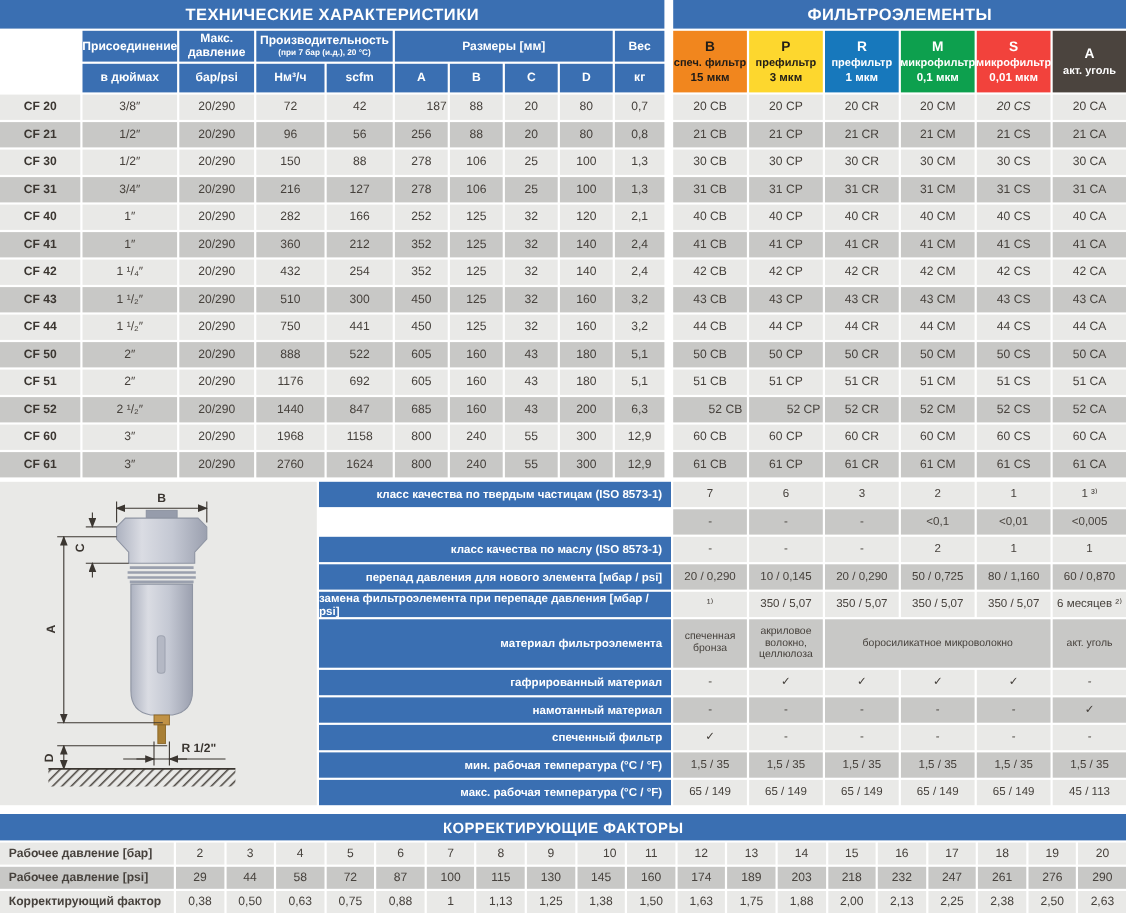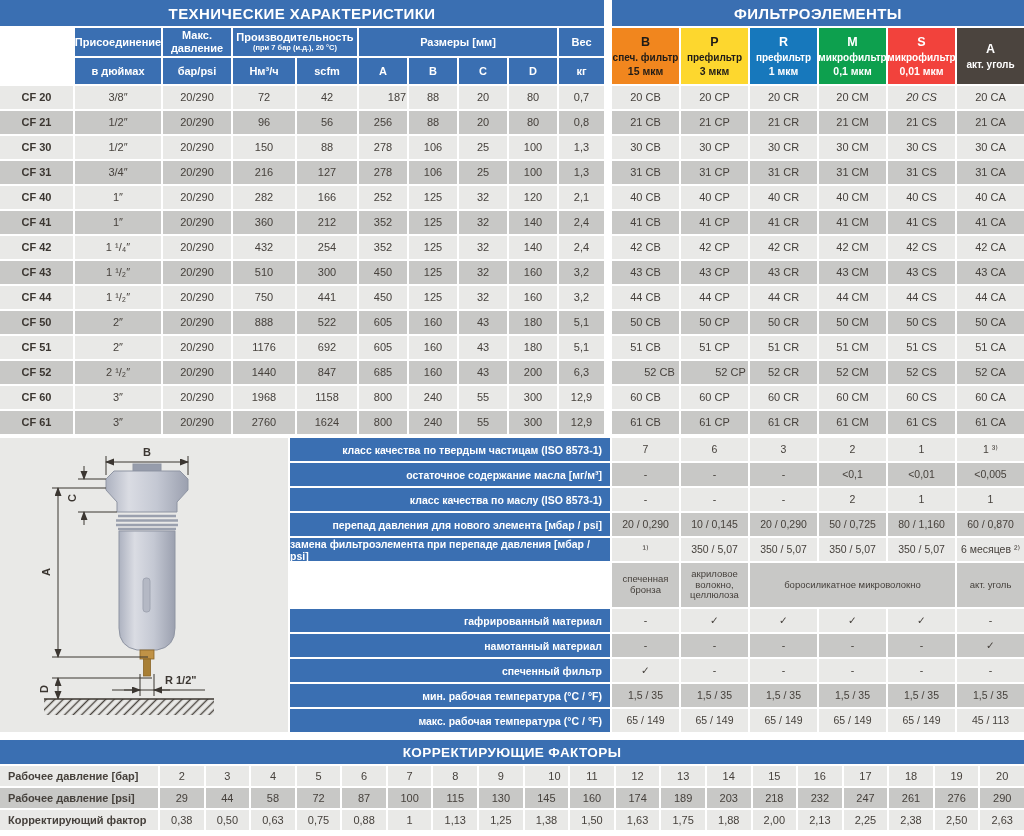--- a/index.html
+++ b/index.html
@@ -375,21 +375,20 @@
     </svg>
   </div>
   <div class="grid" id="spec-grid">
       <div class="speclbl" style="grid-area: 1 / 1;">класс качества по твердым частицам (ISO 8573-1)</div>
       <div class="cell specval cl" style="grid-area: 1 / 2;">7</div>
       <div class="cell specval cl" style="grid-area: 1 / 3;">6</div>
       <div class="cell specval cl" style="grid-area: 1 / 4;">3</div>
       <div class="cell specval cl" style="grid-area: 1 / 5;">2</div>
       <div class="cell specval cl" style="grid-area: 1 / 6;">1</div>
       <div class="cell specval cl" style="grid-area: 1 / 7;">1 ³⁾</div>
-      <div class="speclbl" style="grid-area: 2 / 1;">остаточное содержание масла [мг/м³]</div>
       <div class="cell specval cd" style="grid-area: 2 / 2;">-</div>
       <div class="cell specval cd" style="grid-area: 2 / 3;">-</div>
       <div class="cell specval cd" style="grid-area: 2 / 4;">-</div>
       <div class="cell specval cd" style="grid-area: 2 / 5;">&lt;0,1</div>
       <div class="cell specval cd" style="grid-area: 2 / 6;">&lt;0,01</div>
       <div class="cell specval cd" style="grid-area: 2 / 7;">&lt;0,005</div>
       <div class="speclbl" style="grid-area: 3 / 1;">класс качества по маслу (ISO 8573-1)</div>
       <div class="cell specval cl" style="grid-area: 3 / 2;">-</div>
       <div class="cell specval cl" style="grid-area: 3 / 3;">-</div>
       <div class="cell specval cl" style="grid-area: 3 / 4;">-</div>
@@ -403,20 +402,21 @@
       <div class="cell specval cd" style="grid-area: 4 / 5;">50 / 0,725</div>
       <div class="cell specval cd" style="grid-area: 4 / 6;">80 / 1,160</div>
       <div class="cell specval cd" style="grid-area: 4 / 7;">60 / 0,870</div>
       <div class="speclbl" style="grid-area: 5 / 1;">замена фильтроэлемента при перепаде давления [мбар / psi]</div>
       <div class="cell specval cl" style="grid-area: 5 / 2;">¹⁾</div>
       <div class="cell specval cl" style="grid-area: 5 / 3;">350 / 5,07</div>
       <div class="cell specval cl" style="grid-area: 5 / 4;">350 / 5,07</div>
       <div class="cell specval cl" style="grid-area: 5 / 5;">350 / 5,07</div>
       <div class="cell specval cl" style="grid-area: 5 / 6;">350 / 5,07</div>
       <div class="cell specval cl" style="grid-area: 5 / 7;">6 месяцев ²⁾</div>
+      <div class="speclbl" style="grid-area: 6 / 1;">материал фильтроэлемента</div>
       <div class="cell matval cd" style="grid-area: 6 / 2 / auto / span 1;">спеченная бронза</div>
       <div class="cell matval cd" style="grid-area: 6 / 3 / auto / span 1;">акриловое волокно, целлюлоза</div>
       <div class="cell matval cd" style="grid-area: 6 / 4 / auto / span 3;">боросиликатное микроволокно</div>
       <div class="cell matval cd" style="grid-area: 6 / 7 / auto / span 1;">акт. уголь</div>
       <div class="speclbl" style="grid-area: 7 / 1;">гафрированный материал</div>
       <div class="cell specval cl" style="grid-area: 7 / 2;">-</div>
       <div class="cell specval cl" style="grid-area: 7 / 3;">✓</div>
       <div class="cell specval cl" style="grid-area: 7 / 4;">✓</div>
       <div class="cell specval cl" style="grid-area: 7 / 5;">✓</div>
       <div class="cell specval cl" style="grid-area: 7 / 6;">✓</div>

